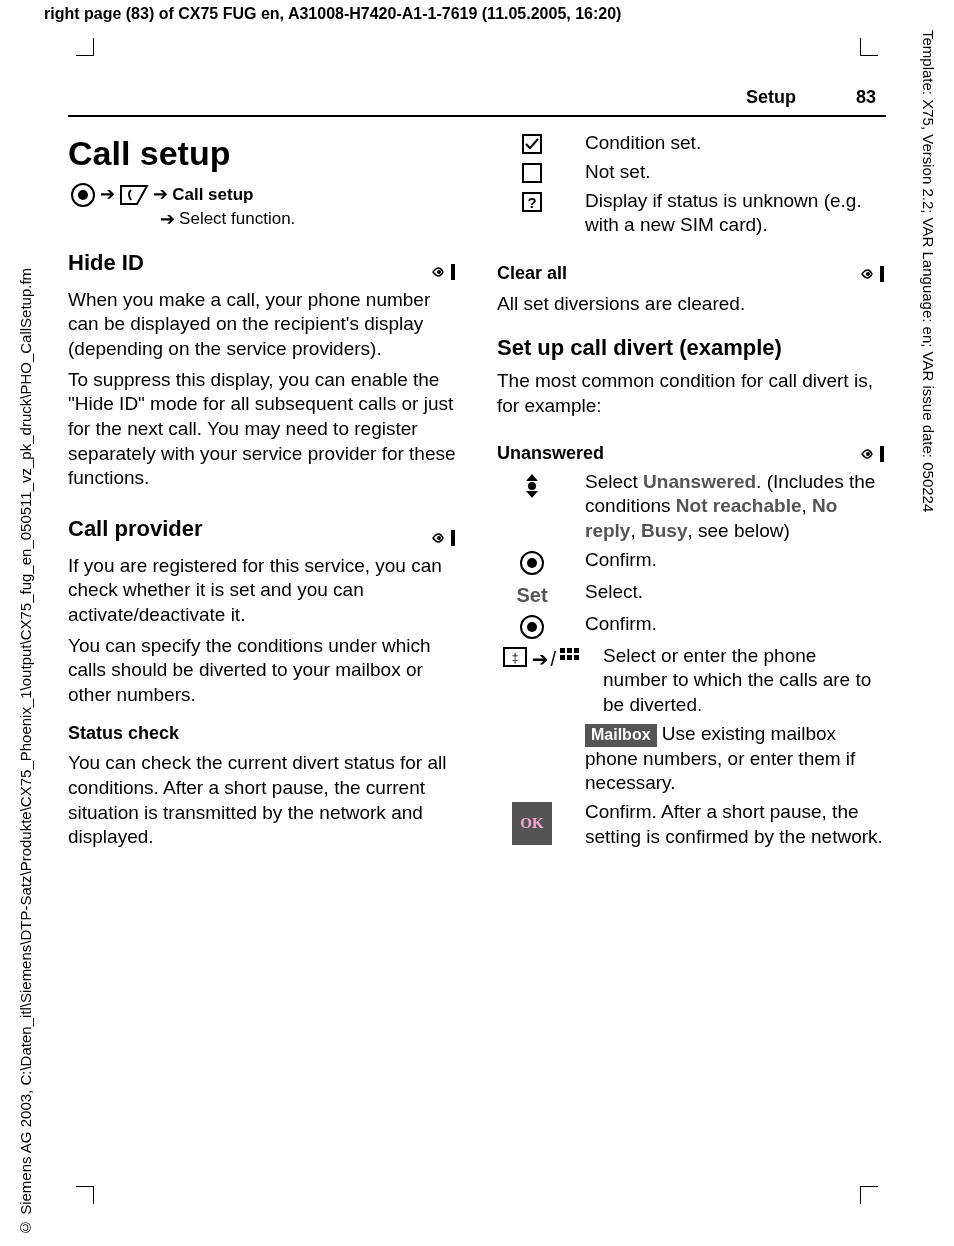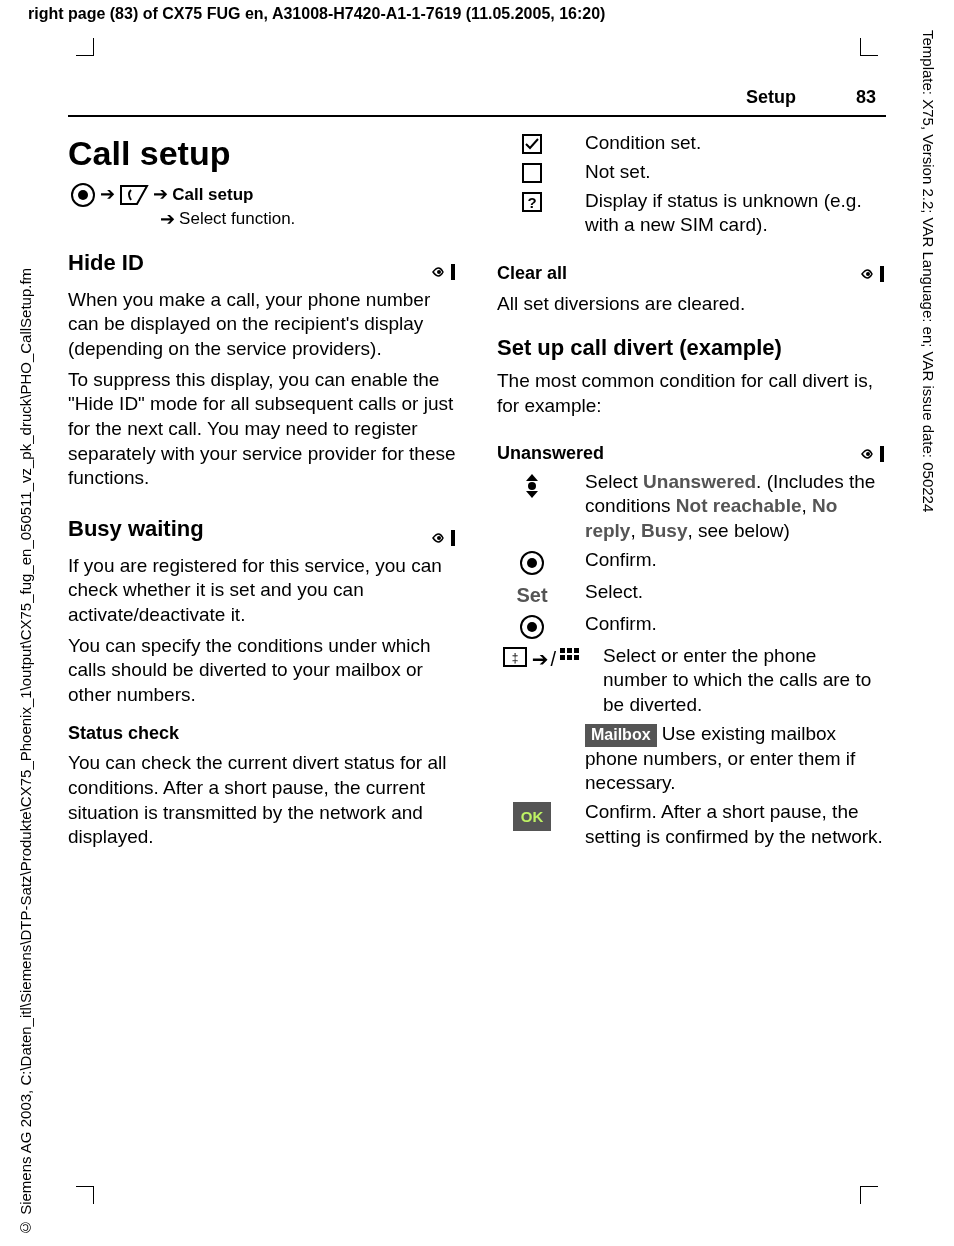--- a/index.html
+++ b/index.html
@@ -9,21 +9,21 @@
     line-height: 1.3;
     width: 954px;
     height: 1246px;
     position: relative;
     background: #fff;
     color: #000;
   }
   .top-meta {
     position: absolute;
     top: 4px;
-    left: 28px;
+    left: 44px;
     font-size: 16px;
   }
   .left-vert {
     position: absolute;
     left: 16px;
     top: 70px;
     bottom: 10px;
     writing-mode: vertical-rl;
     transform: rotate(180deg);
     font-size: 15px;
@@ -90,21 +90,21 @@
   .bold { font-weight: bold; }
 
   .iconrow { display:flex; gap: 18px; margin: 4px 0; align-items:flex-start; }
   .iconrow .glyph { width: 70px; display:flex; justify-content:center; padding-top:2px; }
   .iconrow .txt { flex:1; font-size:19px; }
 
   .label-inverse {
     background:#555; color:#fff; padding:1px 6px; font-weight:bold; font-size:16px; display:inline-block;
   }
   .label-ok {
-    background:#555; color:#bef264; padding:5px 8px; font-weight:bold; font-size:15px; display:inline-block;
+    background:#555; color:#f9a8d4; padding:12px 8px; font-weight:bold; font-size:15px; display:inline-block;font-family:Liberation Serif, serif;
   }
 
   .grey { color:#555; font-weight:bold; }
 </style>
 </head>
 <body>
 
 <div class="top-meta">
   <b>right page (83) of CX75 FUG en, A31008-H7420-A1-1-7619 (11.05.2005, 16:20)</b>
 </div>
@@ -149,21 +149,21 @@
         <svg width="28" height="20">
             <path d="M4 10 Q10 2 14 10 Q10 18 4 10 Z" fill="none" stroke="#000" stroke-width="1.5"></path>
             <circle cx="10" cy="10" r="2" fill="#000"></circle>
             <rect x="22" y="2" width="4" height="16" fill="#000"></rect>
           </svg>
       </div>
       <p>When you make a call, your phone number can be displayed on the recipient's display (depending on the service providers).</p>
       <p>To suppress this display, you can enable the "Hide ID" mode for all subsequent calls or just for the next call. You may need to register separately with your service provider for these functions.</p>
 
       <div class="h2row">
-        <h2>Busy waiting</h2>
+        <h2>Call provider</h2>
         <svg width="28" height="20">
             <path d="M4 10 Q10 2 14 10 Q10 18 4 10 Z" fill="none" stroke="#000" stroke-width="1.5"></path>
             <circle cx="10" cy="10" r="2" fill="#000"></circle>
             <rect x="22" y="2" width="4" height="16" fill="#000"></rect>
           </svg>
       </div>
       <p>If you are registered for this service, you can check whether it is set and you can activate/deactivate it.</p>
 
       <p>You can specify the conditions under which calls should be diverted to your mailbox or other numbers.</p>
       <h3>Status check</h3>

